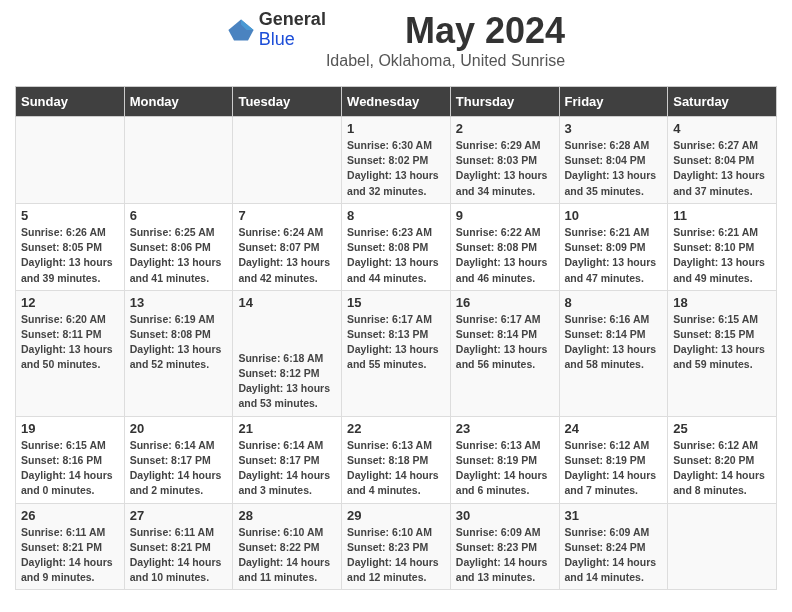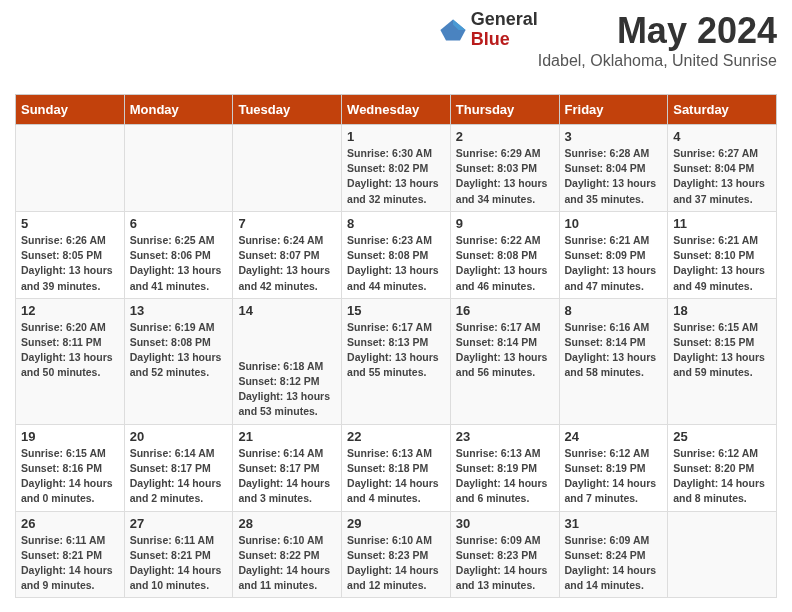--- a/index.html
+++ b/index.html
@@ -5,43 +5,43 @@
     * { box-sizing: border-box; margin: 0; padding: 0; }
     body {
       font-family: Arial, sans-serif;
       background: #fff;
       width: 792px;
       min-height: 612px;
       padding: 10px 15px;
     }
     .header {
       display: flex;
-      justify-content: flex-end;
+      justify-content: center;
       align-items: flex-start;
-      margin-bottom: 24px;
+      margin-bottom: 16px;
     }
     .logo {
       display: flex;
       align-items: center;
       gap: 4px;
     }
     .logo-text {
       display: flex;
       flex-direction: column;
       line-height: 1.1;
     }
     .logo-general {
       font-size: 18px;
       font-weight: bold;
       color: #333;
     }
     .logo-blue {
       font-size: 18px;
-      font-weight: bold;
-      color: #b91c1c;
+      font-weight: normal;
+      color: #1d4ed8;
     }
     .logo-icon {
       width: 28px;
       height: 28px;
     }
     .title-section {
       text-align: right;
     }
     .main-title {
       font-size: 36px;
@@ -51,21 +51,21 @@
     .subtitle {
       font-size: 16px;
       color: #555;
     }
     table {
       width: 100%;
       border-collapse: collapse;
       table-layout: fixed;
     }
     thead tr {
-      background-color: #c2410c;
+      background-color: #404040;
       color: #fff;
     }
     thead th {
       padding: 7px 5px;
       text-align: left;
       font-size: 13px;
       font-weight: bold;
       border: 1px solid #ccc;
     }
     tbody tr {

